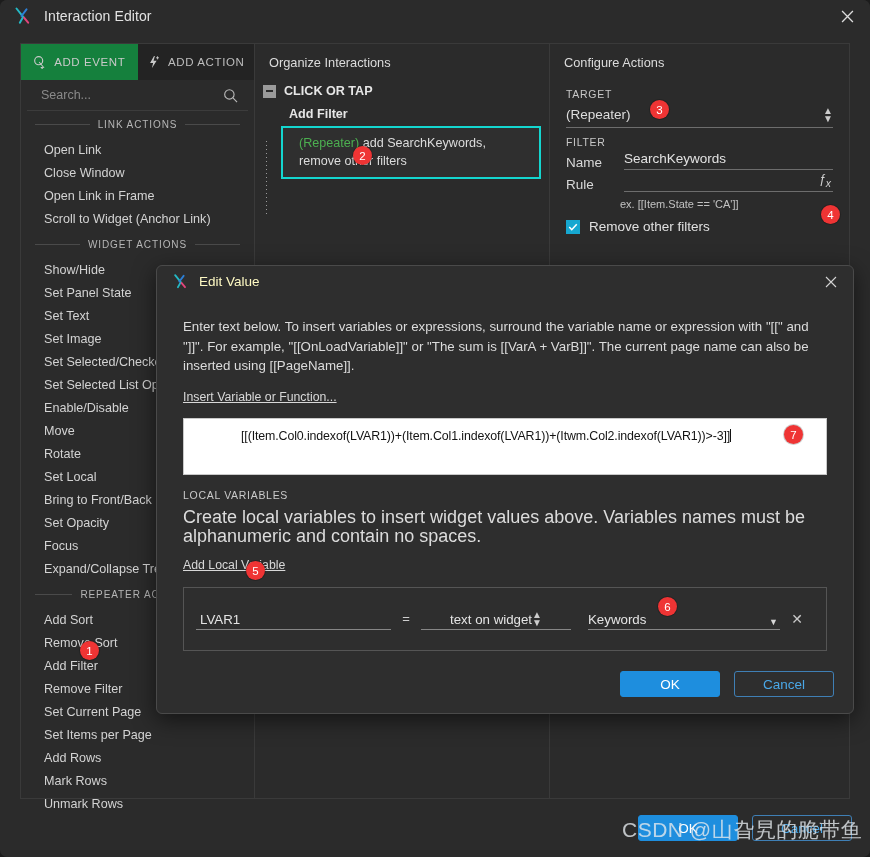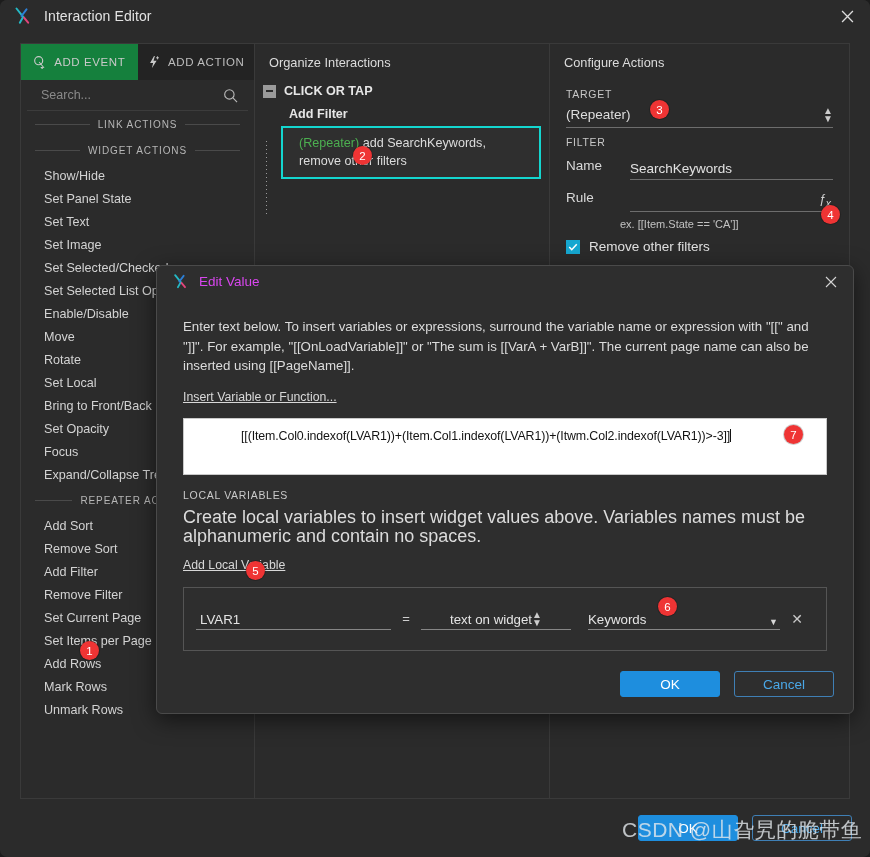--- a/index.html
+++ b/index.html
@@ -123,21 +123,21 @@
   .cfg { padding: 0 16px; position: relative; }
   .cfg-label {
     font-size: 10.5px; color: #c8c8c8; letter-spacing: .7px; margin-top: 8px;
   }
   .select-row {
     display: flex; align-items: center; justify-content: space-between;
     border-bottom: 1px solid #6d6d6d; height: 26px; margin-top: 2px;
   }
   .select-row .val { font-size: 13.5px; color: #dedede; }
   .updown { color: #cdcdcd; font-size: 10px; line-height: 8px; text-align: center; }
-  .fld-row { display: flex; gap: 20px; margin-top: 10px; }
+  .fld-row { display: flex; align-items: flex-end; gap: 14px; }
   .fld-row .lbl { font-size: 13.5px; color: #d8d8d8; width: 44px; }
   .fld-row .inp {
     flex: 1; border-bottom: 1px solid #6d6d6d; height: 22px;
     font-size: 13.5px; color: #e2e2e2; display: flex; align-items: center;
     justify-content: space-between;
   }
   .fx { font-style: italic; font-size: 12.5px; color: #d0d0d0; padding-right: 2px; }
   .hint { font-size: 11px; color: #c2c2c2; margin: 6px 0 0 54px; }
   .chk-row { display: flex; align-items: center; gap: 9px; margin-top: 9px; }
   .chkbox {
@@ -165,21 +165,21 @@
   
   .modal {
     position: absolute; left: 156px; top: 265px; width: 698px; height: 449px;
     background: #2e2e2e; border: 1px solid #4a4a4a; border-radius: 6px;
     box-shadow: 0 6px 22px rgba(0,0,0,.55);
   }
   .modal-head {
     height: 31px; display: flex; align-items: center; position: relative;
   }
   .modal-head .logo { margin-left: 16px; width: 17px; height: 17px; }
-  .modal-head .mtitle { margin-left: 9px; font-size: 13.5px; color: #d946ef; }
+  .modal-head .mtitle { margin-left: 9px; font-size: 13.5px; color: #fef9c3; }
   .modal-close {
     position: absolute; right: 10px; top: 4px; width: 24px; height: 24px;
     display: flex; align-items: center; justify-content: center; color: #d4d4d4;
   }
   .modal-close svg { width: 12px; height: 12px; }
   .modal-body { padding: 20px 26px 0 26px; }
   .mdesc { font-size: 13.3px; line-height: 19.5px; color: #dcdcdc; }
   .mlink {
     display: inline-block; margin-top: 14px; font-size: 12.3px; color: #d8d8d8;
     text-decoration: underline; cursor: default;
@@ -285,20 +285,26 @@
         <svg class="mag" viewBox="0 0 16 16">
           <circle cx="6.8" cy="6.8" r="5" fill="none" stroke="currentColor" stroke-width="1.2"></circle>
           <path d="M10.6 10.6 L15 15" stroke="currentColor" stroke-width="1.2"></path>
         </svg>
       </div>
 
       <div class="sec">
         <div class="ln"></div>
         <div class="txt">LINK ACTIONS</div>
         <div class="ln"></div>
+      </div>
+      <div class="alist">
+        <div class="aitem">Open Link</div>
+        <div class="aitem">Close Window</div>
+        <div class="aitem">Open Link in Frame</div>
+        <div class="aitem">Scroll to Widget (Anchor Link)</div>
       </div>
 
       <div class="sec">
         <div class="ln"></div>
         <div class="txt">WIDGET ACTIONS</div>
         <div class="ln"></div>
       </div>
       <div class="alist">
         <div class="aitem">Show/Hide</div>
         <div class="aitem">Set Panel State</div>

